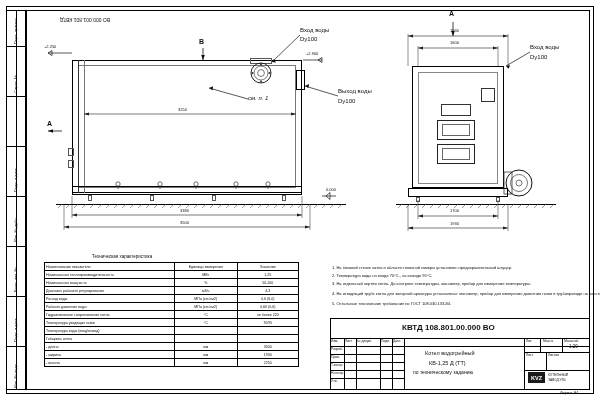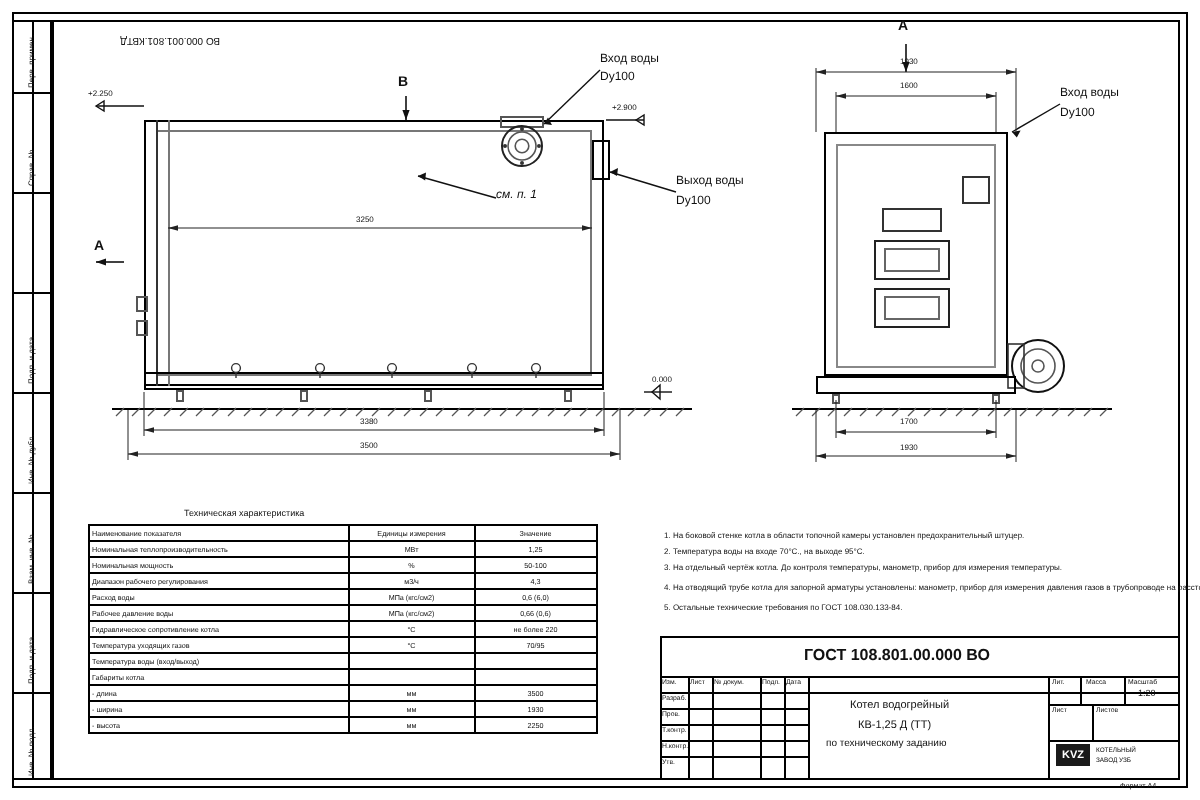--- a/index.html
+++ b/index.html
@@ -350,21 +350,21 @@
           <td>- высота</td>
           <td style="text-align:center;">мм</td>
           <td style="text-align:center;">2250</td>
         </tr>
   </tbody>
     </table>
 
   <div class="box" style="left:330px;top:318px;width:260px;height:72px;border-width:1px;"></div>
 
   <div class="ln hl" style="left:330px;top:338px;width:260px;"></div>
-  <div class="txt" style="left:402px;top:324px;font-size:8px;font-weight:bold;">ГОСТ 108.801.00.000 ВО</div>
+  <div class="txt" style="left:402px;top:324px;font-size:8px;font-weight:bold;">КВТД 108.801.00.000 ВО</div>
 
   <div class="ln vl" style="left:404px;top:338px;height:52px;"></div>
   <div class="ln hl" style="left:330px;top:346px;width:260px;"></div>
   <div class="ln vl" style="left:344px;top:338px;height:52px;"></div>
   <div class="ln vl" style="left:356px;top:338px;height:52px;"></div>
   <div class="ln vl" style="left:380px;top:338px;height:52px;"></div>
   <div class="ln vl" style="left:392px;top:338px;height:52px;"></div>
   <div class="ln hl" style="left:330px;top:354px;width:74px;"></div>
   <div class="ln hl" style="left:330px;top:362px;width:74px;"></div>
   <div class="ln hl" style="left:330px;top:370px;width:74px;"></div>

